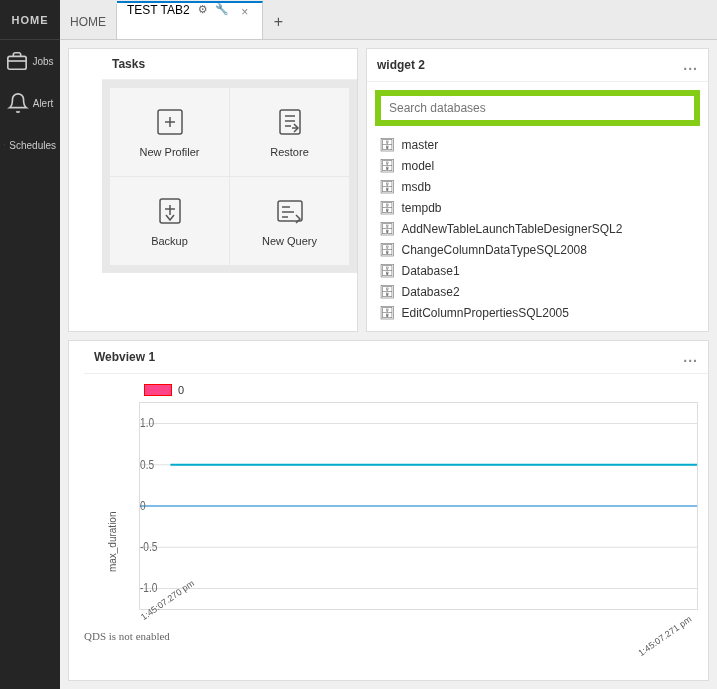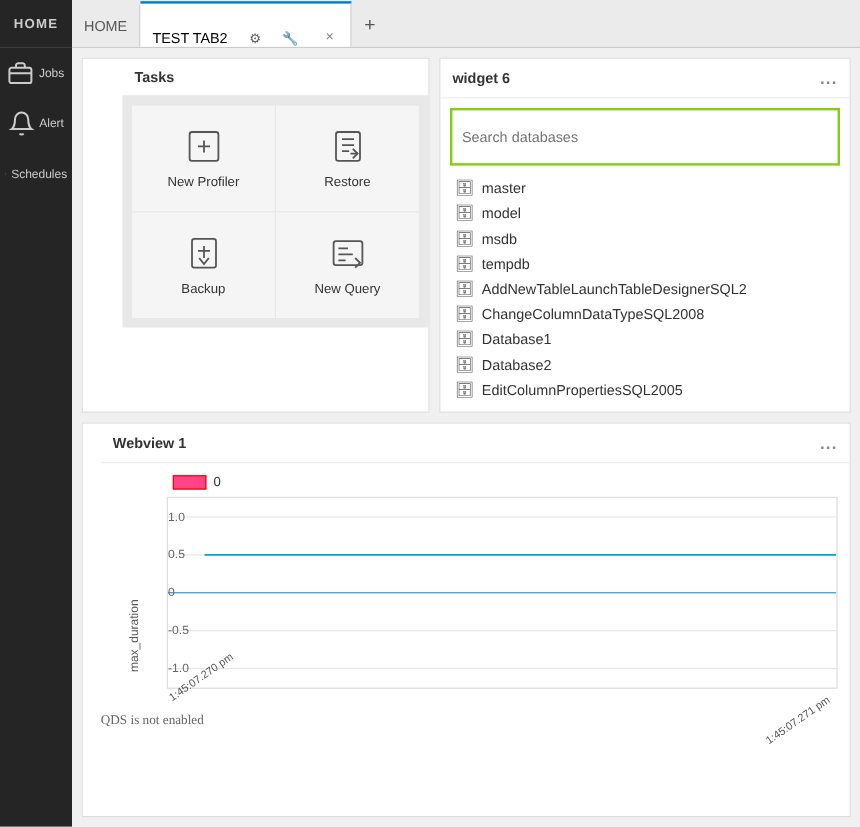--- a/index.html
+++ b/index.html
@@ -67,27 +67,27 @@
       background: #ebebeb;
       color: #555;
       font-size: 12px;
       cursor: pointer;
       gap: 6px;
       border-right: 1px solid #ccc;
     }
     .tab-active {
       height: 38px;
       display: flex;
-      align-items: flex-end;
+      align-items: flex-start;
       padding: 0 10px;
       background: #fff;
       color: #000;
       font-size: 12px;
       cursor: pointer;
-      gap: 18px;
+      gap: 8px;
       border-right: 1px solid #ccc;
       border-top: 2px solid #007acc;
     }
     .tab-icon { font-size: 11px; color: #666; }
     .tab-close { font-size: 12px; color: #888; cursor: pointer; padding: 2px 4px; border-radius: 3px; }
     .tab-add { width: 30px; height: 35px; display: flex; align-items: center; justify-content: center; cursor: pointer; color: #555; font-size: 16px; }
 
     
     .content-area {
       flex: 1;
@@ -148,22 +148,22 @@
 
     
     .widget-db {
       background: #fff;
       border: 1px solid #ddd;
       flex: 1;
     }
     .search-box {
       margin: 8px;
       width: calc(100% - 16px);
-      padding: 15px 8px;
-      border: 2px solid #84cc16;
+      padding: 5px 8px;
+      border: 6px solid #84cc16;
       font-size: 12px;
       color: #333;
       outline: none;
     }
     .db-list { padding: 0 8px 8px; }
     .db-item {
       display: flex;
       align-items: center;
       gap: 6px;
       padding: 3px 4px;
@@ -197,21 +197,21 @@
     .legend-box {
       width: 28px;
       height: 12px;
       background: #f48;
       border: 1px solid #f00;
     }
     .legend-label { font-size: 11px; color: #333; }
 
     .chart-container {
       position: relative;
-      height: 160px;
+      height: 208px;
       margin-left: 45px;
       margin-right: 10px;
       border: 1px solid #ddd;
       background: #fff;
     }
     .chart-svg {
       width: 100%;
       height: 100%;
     }
 
@@ -346,21 +346,21 @@
               <path d="M22 20 L26 24 L22 28" stroke="#555" fill="none"></path>
             </svg>
             <span>New Query</span>
           </div>
 
         </div>
       </div>
 
       <div class="widget-db">
         <div class="widget-header">
-          <span>widget 6</span>
+          <span>widget 2</span>
           <span class="widget-more">...</span>
         </div>
         <input class="search-box" type="text" placeholder="Search databases" style="">
         <div class="db-list">
           <div class="db-item">
             <span class="db-icon">🗄</span>
             <span>master</span>
           </div>
           <div class="db-item">
             <span class="db-icon">🗄</span>

